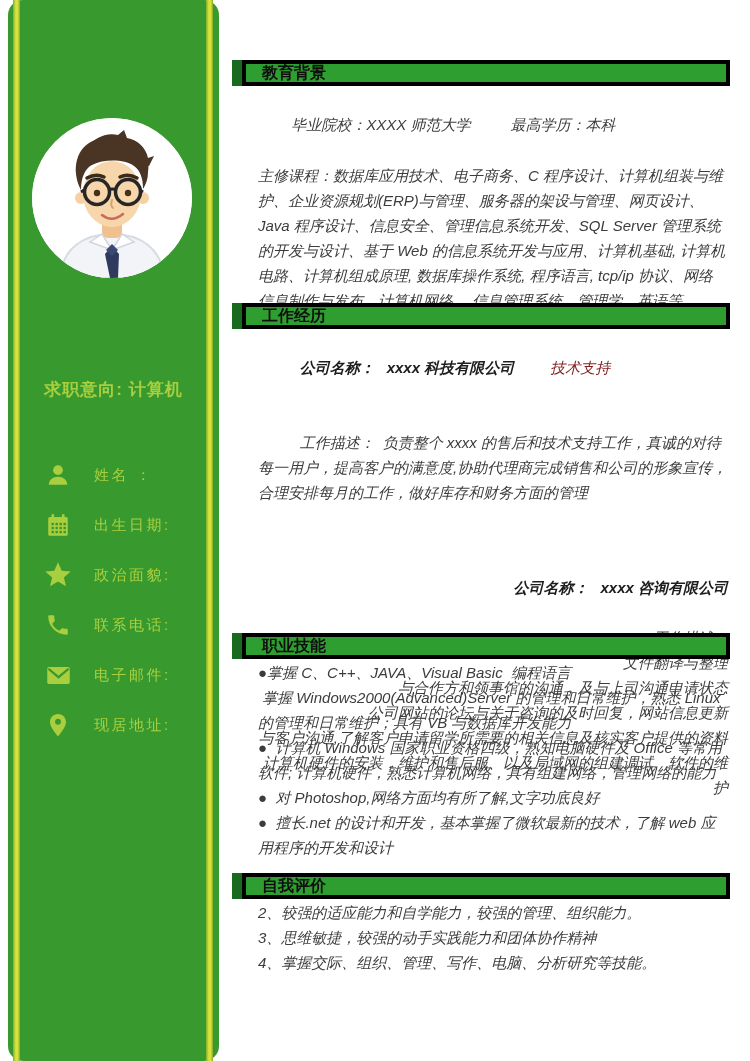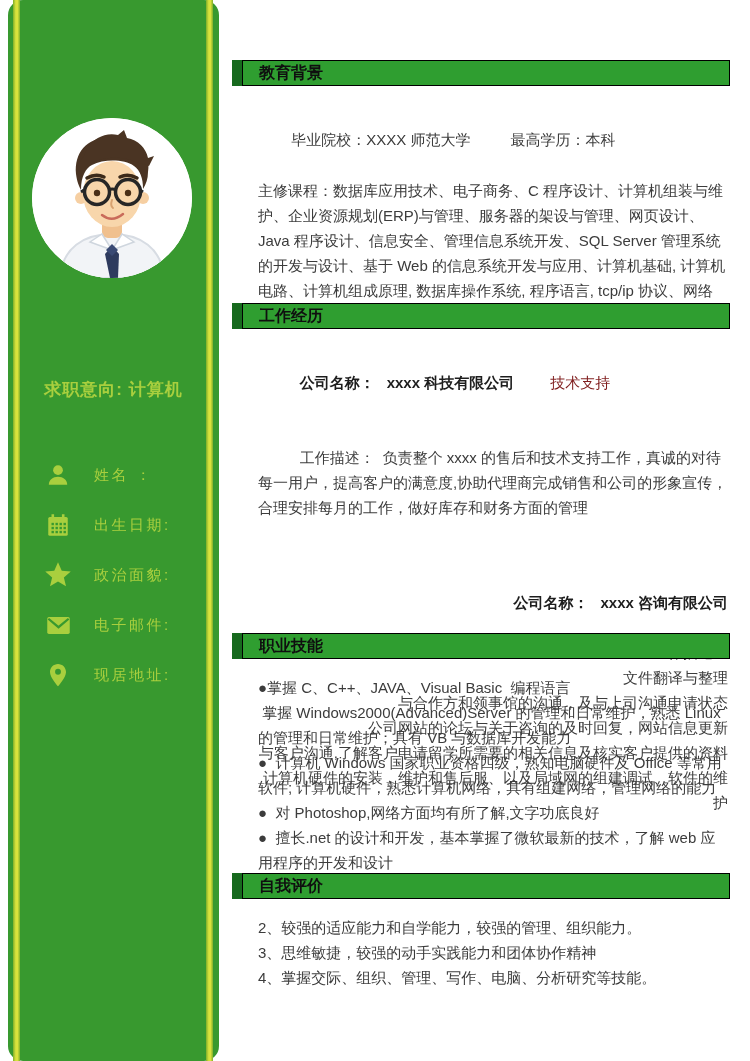--- a/index.html
+++ b/index.html
@@ -23,24 +23,24 @@
   .fields{position:absolute;top:450px;left:0;width:100%;}
   .field-row{display:flex;align-items:center;height:50px;padding-left:34px;}
   .field-icon{width:32px;height:28px;display:flex;align-items:center;justify-content:center;flex:0 0 32px;}
   .field-icon svg{fill:#a9cf3e;}
   .field-label{margin-left:20px;color:#a9cf3e;font-size:15px;letter-spacing:2.5px;white-space:pre;}
 
   
   .section{position:absolute;left:232px;width:498px;}
   .sec-header{display:flex;height:26px;}
   .sec-header .block{width:10px;background:#176a1e;}
-  .sec-header .bar{flex:1;background:#2f9e30;border:1px solid #000000;box-sizing:border-box;
+  .sec-header .bar{flex:1;background:#2f9e30;border:4px solid #000000;box-sizing:border-box;
                    display:flex;align-items:center;padding-left:16px;
                    font-size:16px;font-weight:bold;color:#0f0f0f;}
-  .sec-body{padding:16px 2px 0 26px;font-size:15px;line-height:25px;color:#3c3c3c;}
+  .sec-body{padding:1px 2px 0 26px;font-size:15px;line-height:25px;color:#3c3c3c;font-style:italic;}
   .para{white-space:pre-wrap;}
   .b{font-weight:bold;color:#1d1d1d;}
   .deg{margin-left:40px;}
   .company{margin-left:12px;}
   .role{margin-left:36px;font-weight:normal;color:#7f1d1d;}
   .desc-text{margin-left:8px;}
   .job2{margin-top:20px;text-align:right;}
   .courses{margin-top:1px;}
 </style>
 </head>
@@ -128,20 +128,28 @@
       <div class="field-row">
         <span class="field-icon">
           <svg width="30" height="30" viewBox="0 0 24 24">
               <path d="M12 1.8l3 6.7 7.2.6-5.5 4.8 1.7 7.1-6.4-3.8-6.4 3.8 1.7-7.1L1.8 9.1 9 8.5z"></path>
             </svg>
         </span>
         <span class="field-label">政治面貌:</span>
       </div>
       <div class="field-row">
         <span class="field-icon">
+          <svg width="26" height="26" viewBox="0 0 24 24">
+              <path d="M6.62 10.79c1.44 2.83 3.76 5.14 6.59 6.59l2.2-2.2c.27-.27.67-.36 1.02-.24 1.12.37 2.33.57 3.57.57.55 0 1 .45 1 1V20c0 .55-.45 1-1 1-9.39 0-17-7.61-17-17 0-.55.45-1 1-1h3.5c.55 0 1 .45 1 1 0 1.25.2 2.45.57 3.57.11.35.03.74-.25 1.02l-2.2 2.2z"></path>
+            </svg>
+        </span>
+        <span class="field-label">联系电话:</span>
+      </div>
+      <div class="field-row">
+        <span class="field-icon">
           <svg width="27" height="27" viewBox="0 0 24 24">
               <rect x="2" y="4.5" width="20" height="15" rx="1.5"></rect>
               <path d="M3 6l9 7.5L21 6" stroke="#38992f" stroke-width="2" fill="none"></path>
             </svg>
         </span>
         <span class="field-label">电子邮件:</span>
       </div>
       <div class="field-row">
         <span class="field-icon">
           <svg width="26" height="26" viewBox="0 0 24 24">

